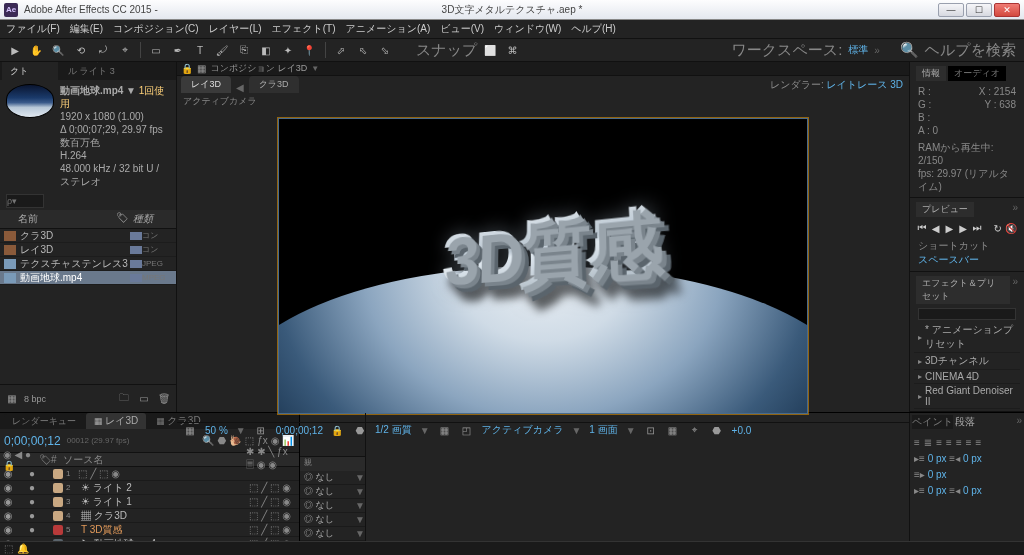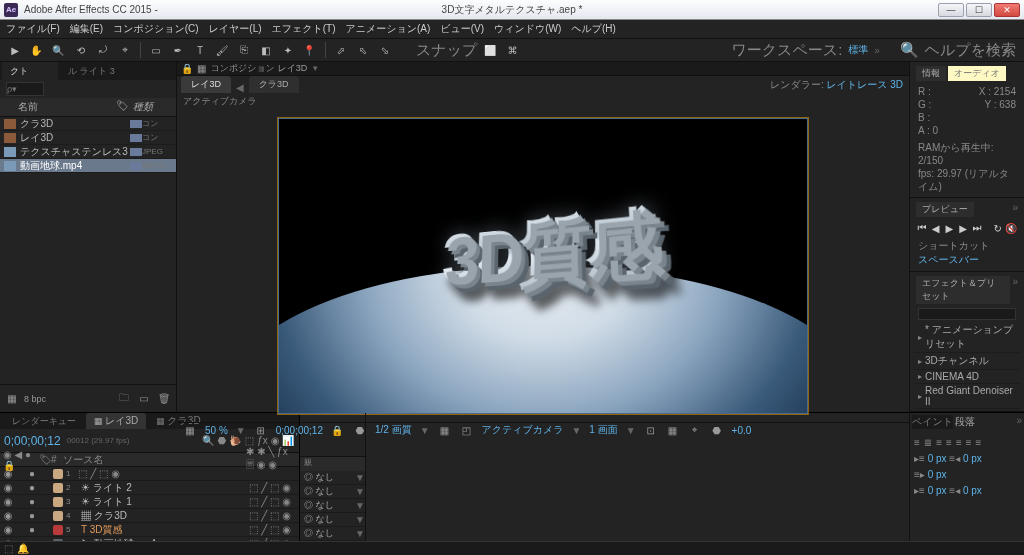--- a/index.html
+++ b/index.html
@@ -174,20 +174,31 @@
   </div>
 </div>
 
 <div class="main">
 
   <div class="left-panel">
     <div class="panel-tabs">
       <div class="panel-tab active">プロジェクト</div>
       <div class="panel-tab inactive">エフェクトコントロール ライト 3</div>
     </div>
+    <div class="project-header">
+      <div class="thumb"></div>
+      <div class="project-meta">
+        <div><b>動画地球.mp4 ▼</b> <span class="caption">1回使用</span></div>
+        <div>1920 x 1080 (1.00)</div>
+        <div>Δ 0;00;07;29, 29.97 fps</div>
+        <div>数百万色</div>
+        <div>H.264</div>
+        <div>48.000 kHz / 32 bit U / ステレオ</div>
+      </div>
+    </div>
     <div class="search-row"><input placeholder="ρ▾" style=""></div>
     <div class="project-table">
       <div class="cols">
         <div class="c1">名前</div>
         <div style="width:12px">🏷</div>
         <div class="c2">種類</div>
       </div>
       <div id="project-rows">
           <div class="project-row">
             <span class="icon" style="background:#8a5a3a"></span>
@@ -269,21 +280,21 @@
         <span class="ic">⌖</span>
         <span class="ic">⬣</span>
       <span class="lightblue">+0.0</span>
     </div>
   </div>
 
   <div class="right-panel">
     <div class="sec">
       <div class="tabs2">
         <div class="tab2">情報</div>
-        <div class="tab2" style="background:#fef9c3;color:#777">オーディオ</div>
+        <div class="tab2" style="background:#000000;color:#777">オーディオ</div>
       </div>
       <div class="info-rows">
         <div class="kv">
             <span>R :</span>
             <span>X : 2154</span>
           </div>
         <div class="kv">
             <span>G :</span>
             <span>Y : 638</span>
           </div>

